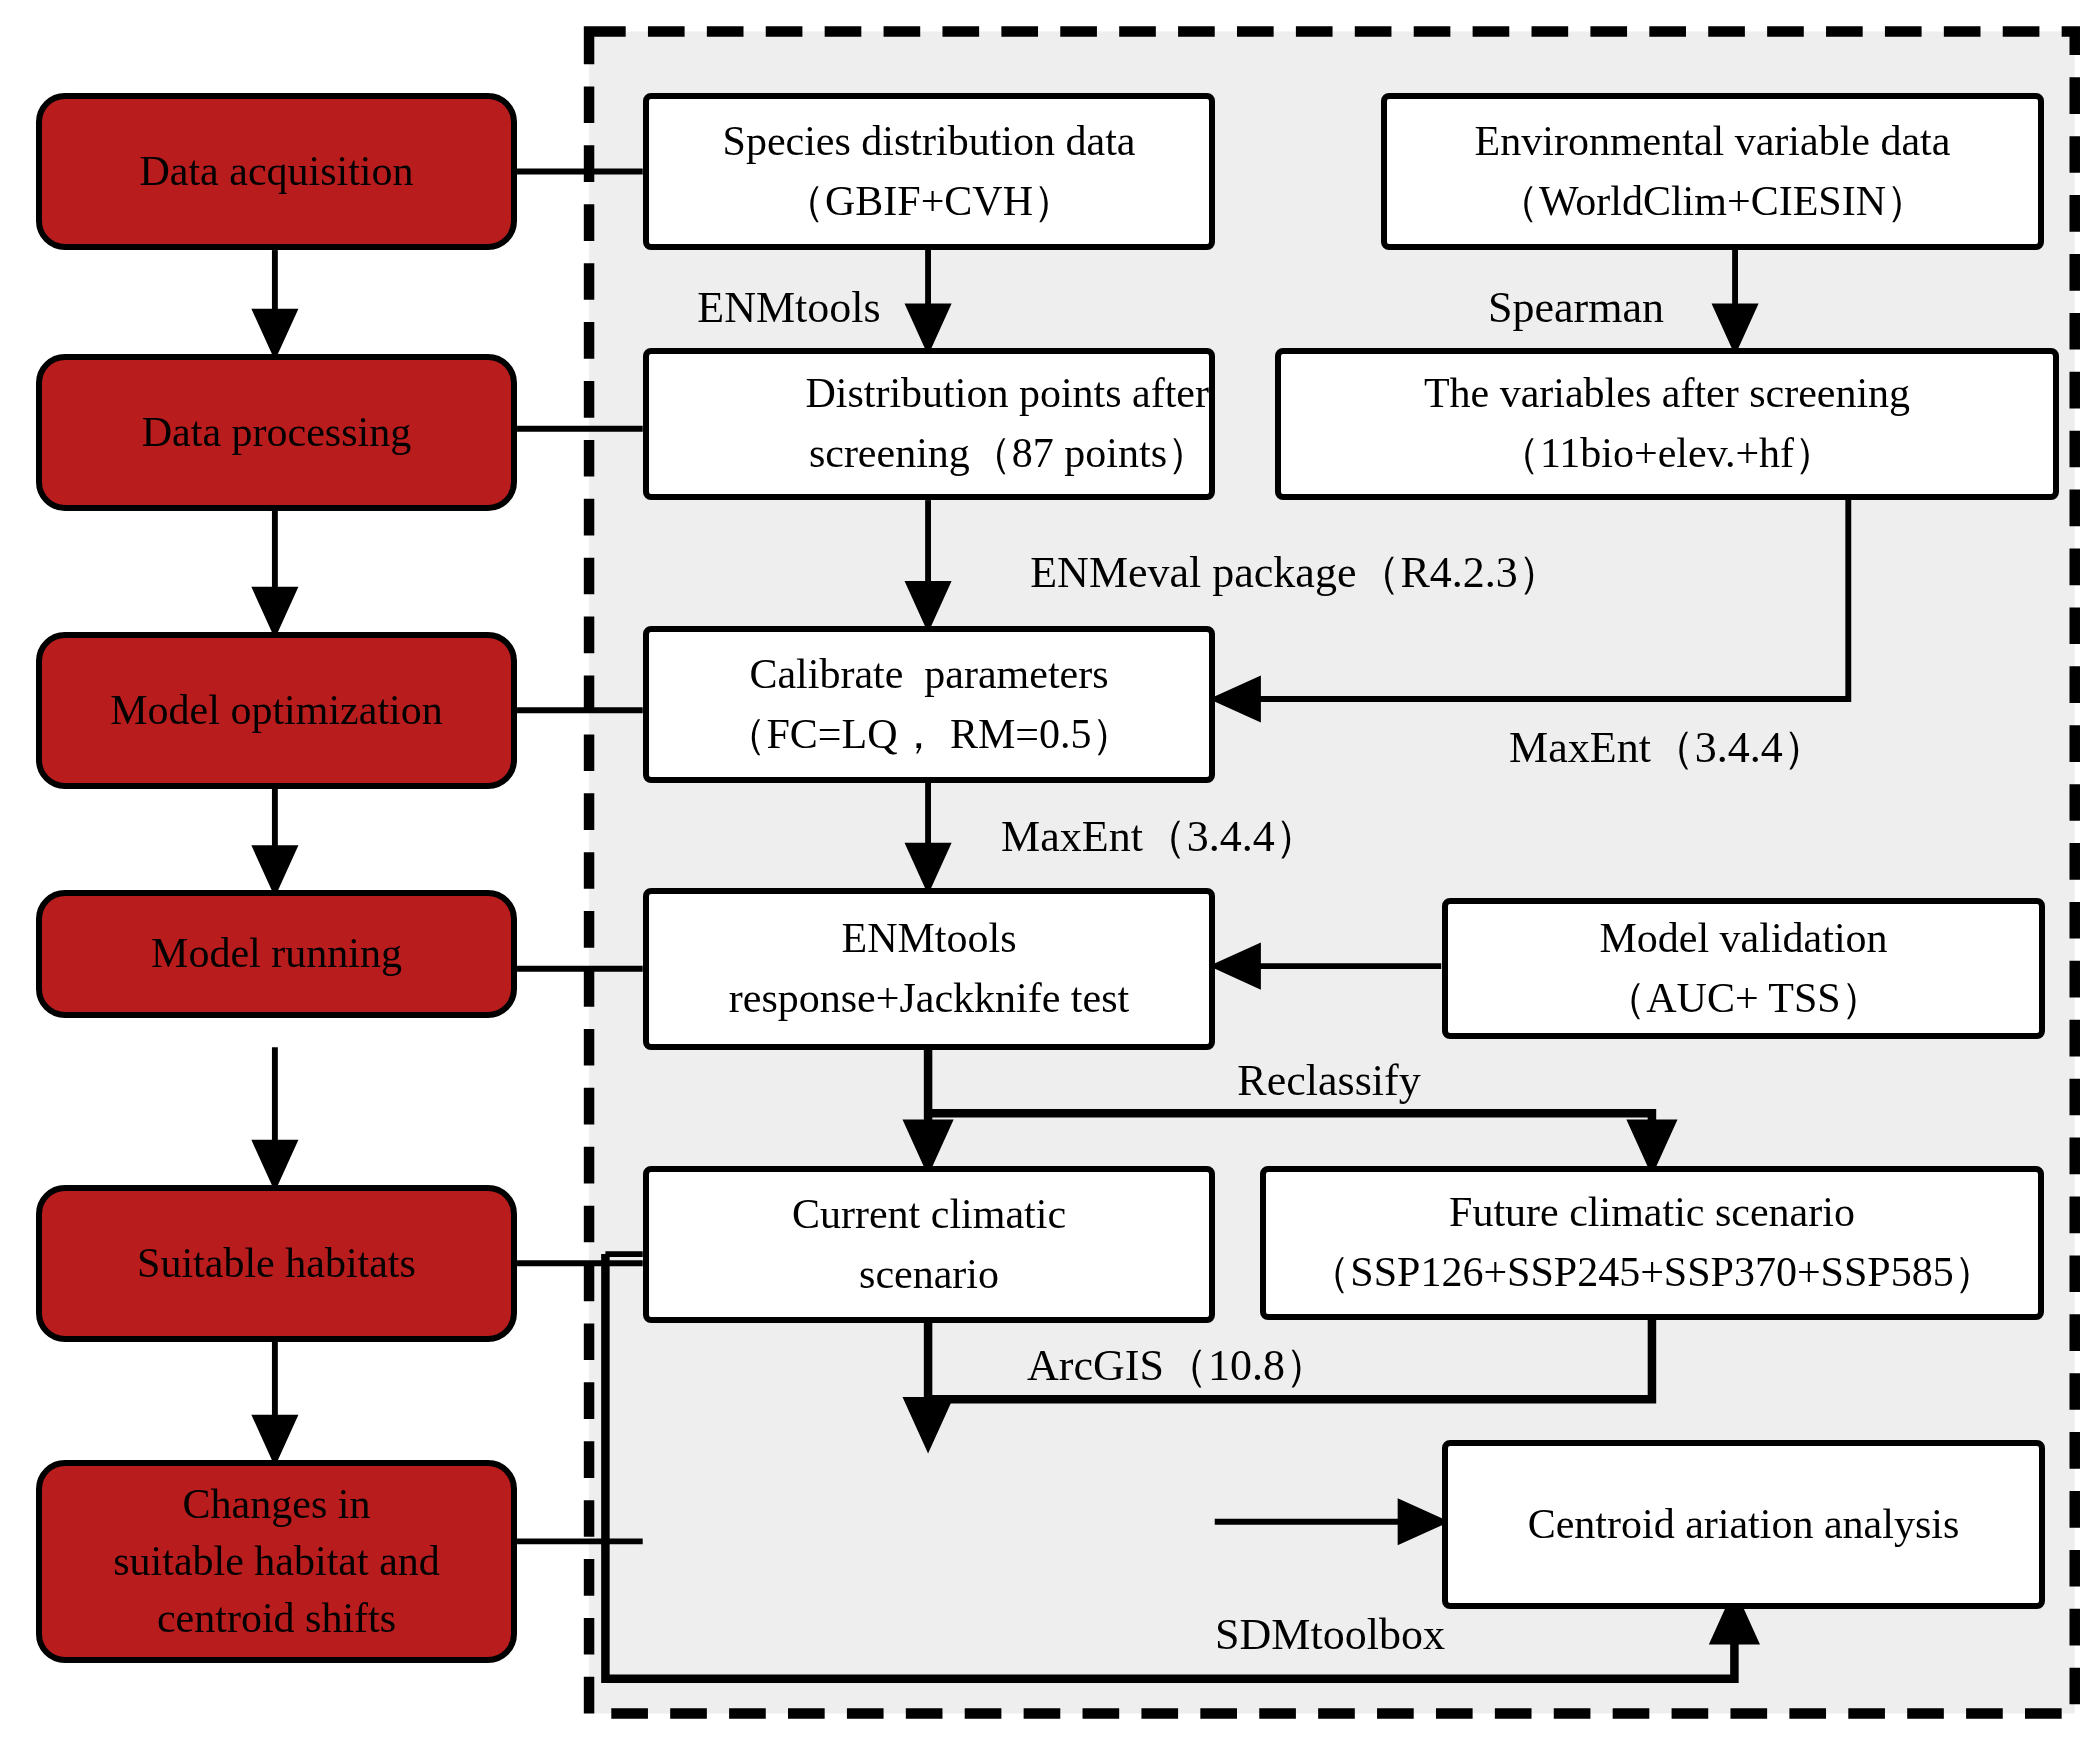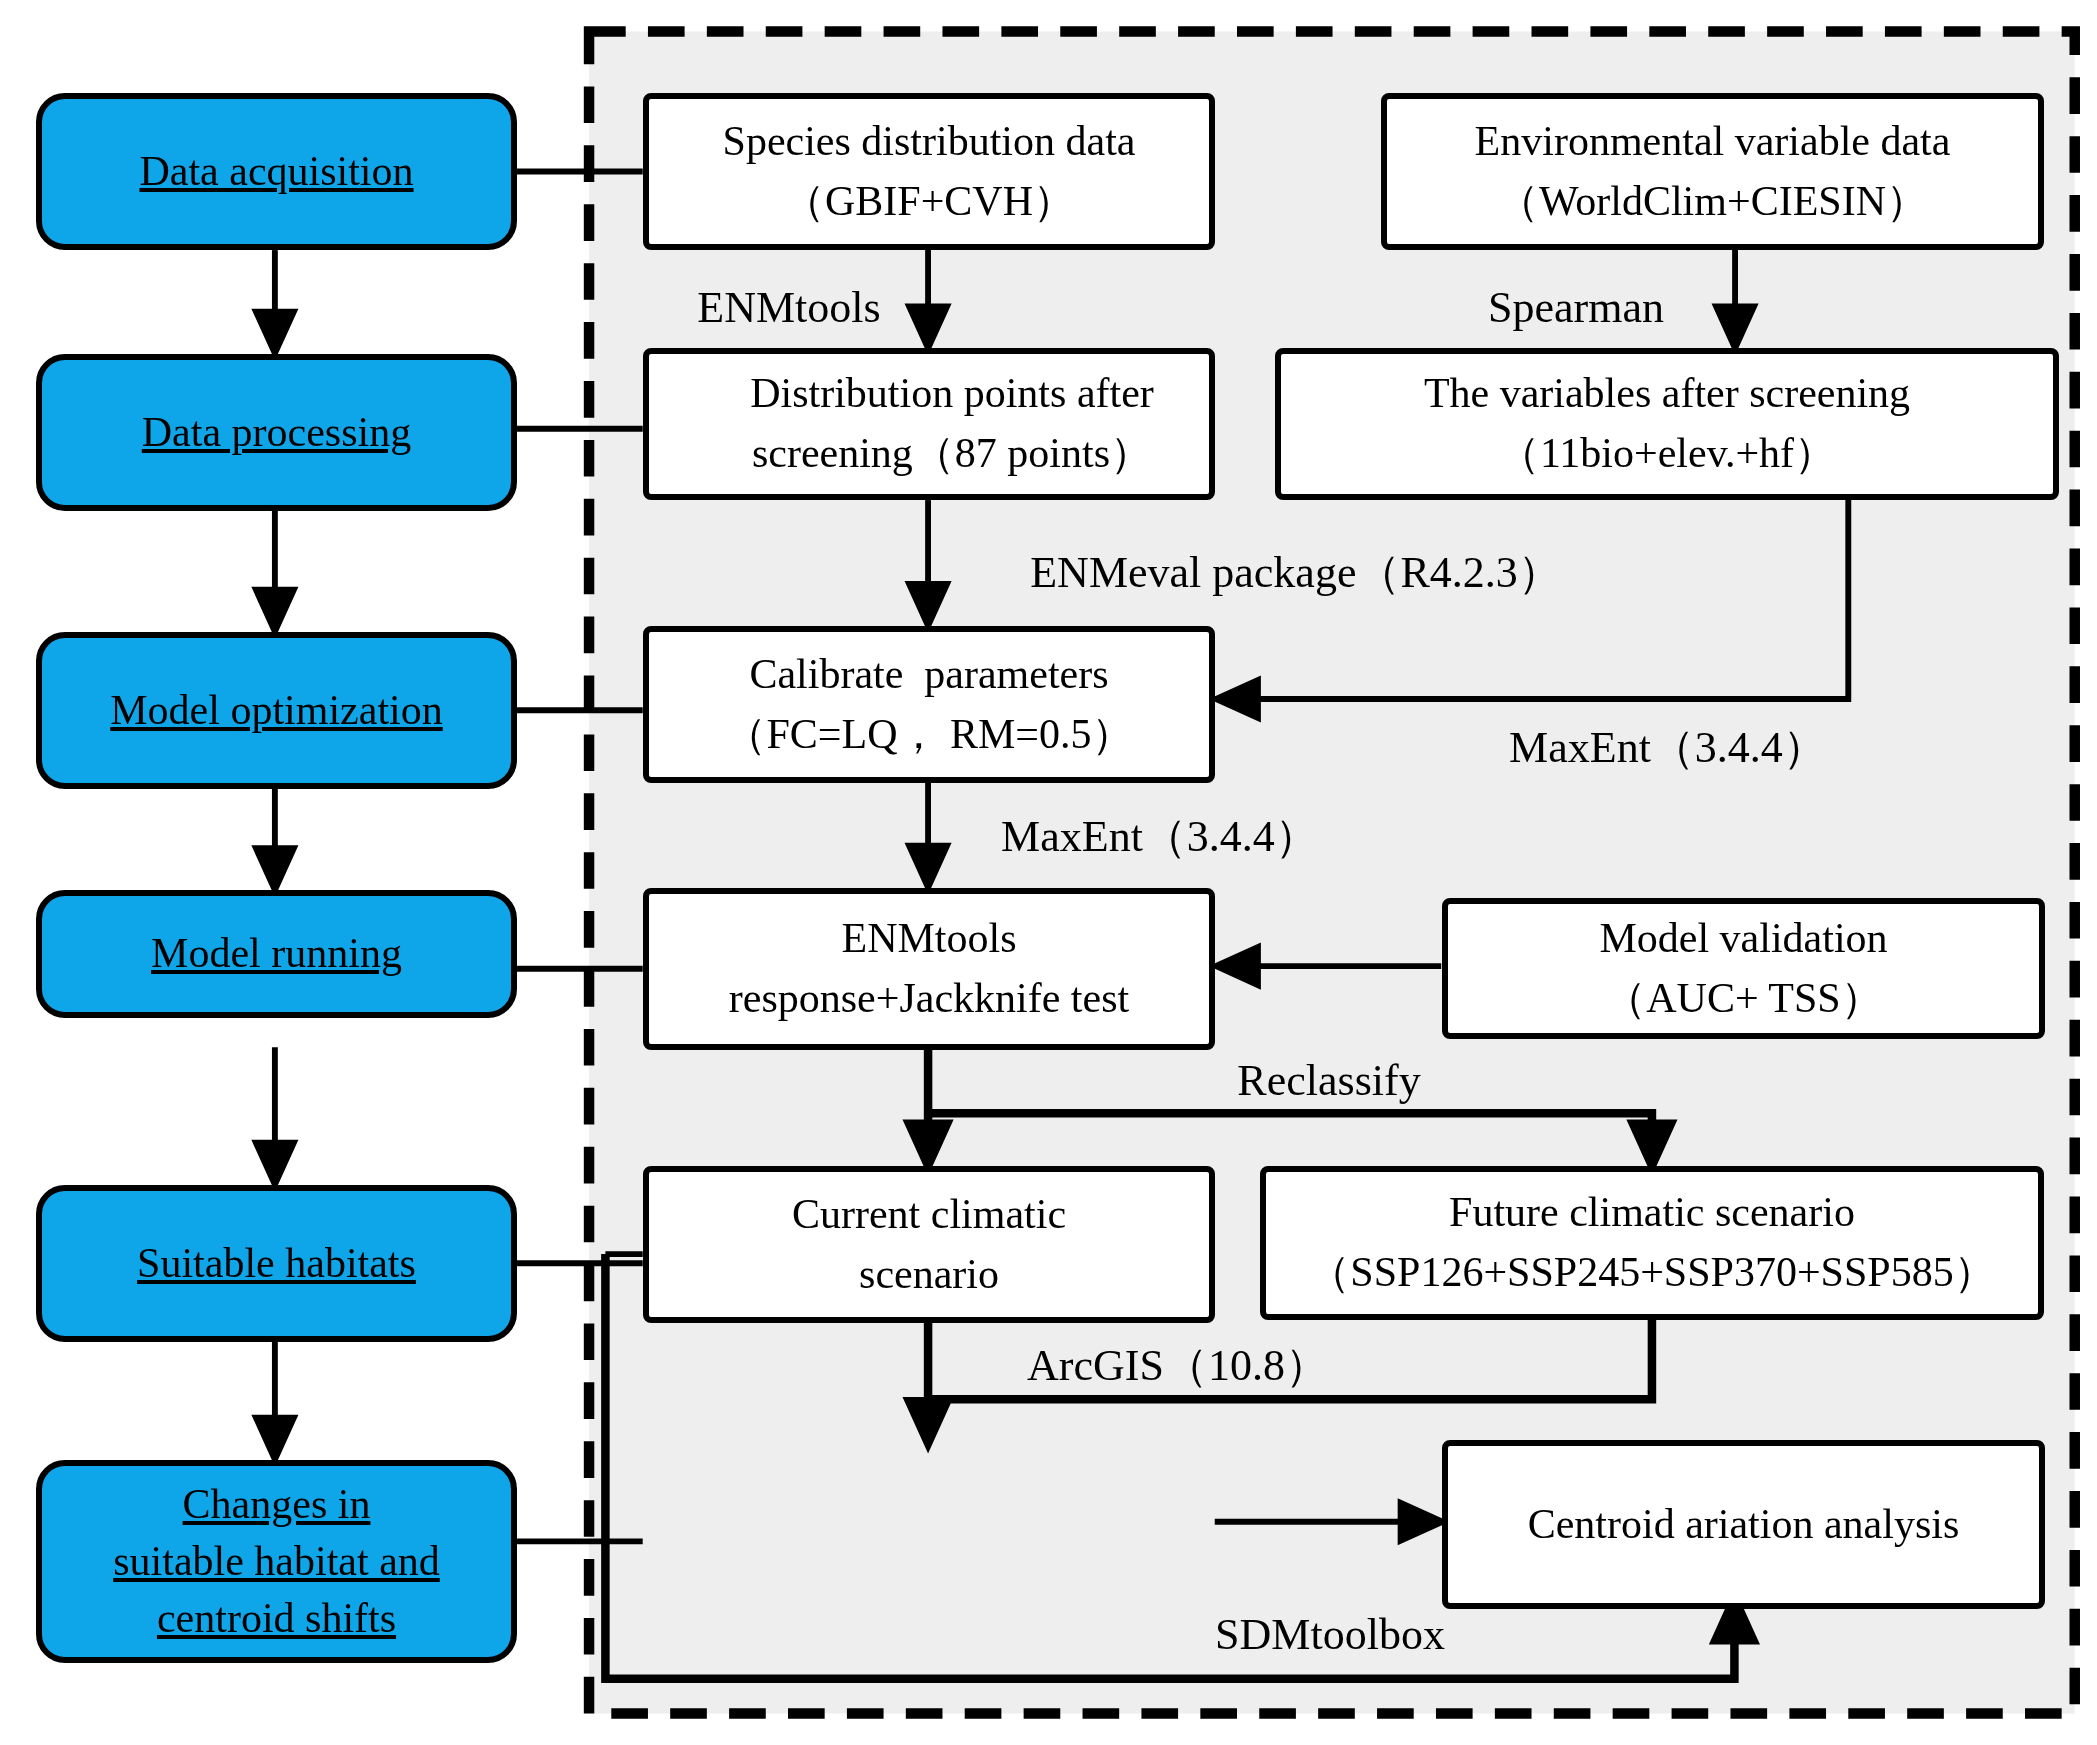--- a/index.html
+++ b/index.html
@@ -8,23 +8,23 @@
     font-family:"Liberation Serif","DejaVu Serif",serif;color:#000;
     overflow:hidden;
   }
   .layer-svg{position:absolute;left:0;top:0;z-index:1;}
   .box{
     position:absolute;box-sizing:border-box;border:6.5px solid #000;border-radius:29px;
     display:flex;flex-direction:column;align-items:center;justify-content:center;
     text-align:center;font-size:42px;line-height:1.42;z-index:2;
   }
   .box span{white-space:pre;}
-  .gray{background:#0ea5e9;text-decoration:underline;}
+  .gray{background:#b91c1c;}
   .white{background:#ffffff;border-radius:8px;}
-  .align-left{align-items:center;text-align:left;padding-left:46px;}
+  .align-left{align-items:flex-end;text-align:left;padding-left:46px;}
   .elabel{
     position:absolute;transform:translate(-50%,-50%);font-size:44px;
     white-space:pre;z-index:3;line-height:1;
   }
 </style>
 </head>
 <body>
 
 <div class="canvas">
 

